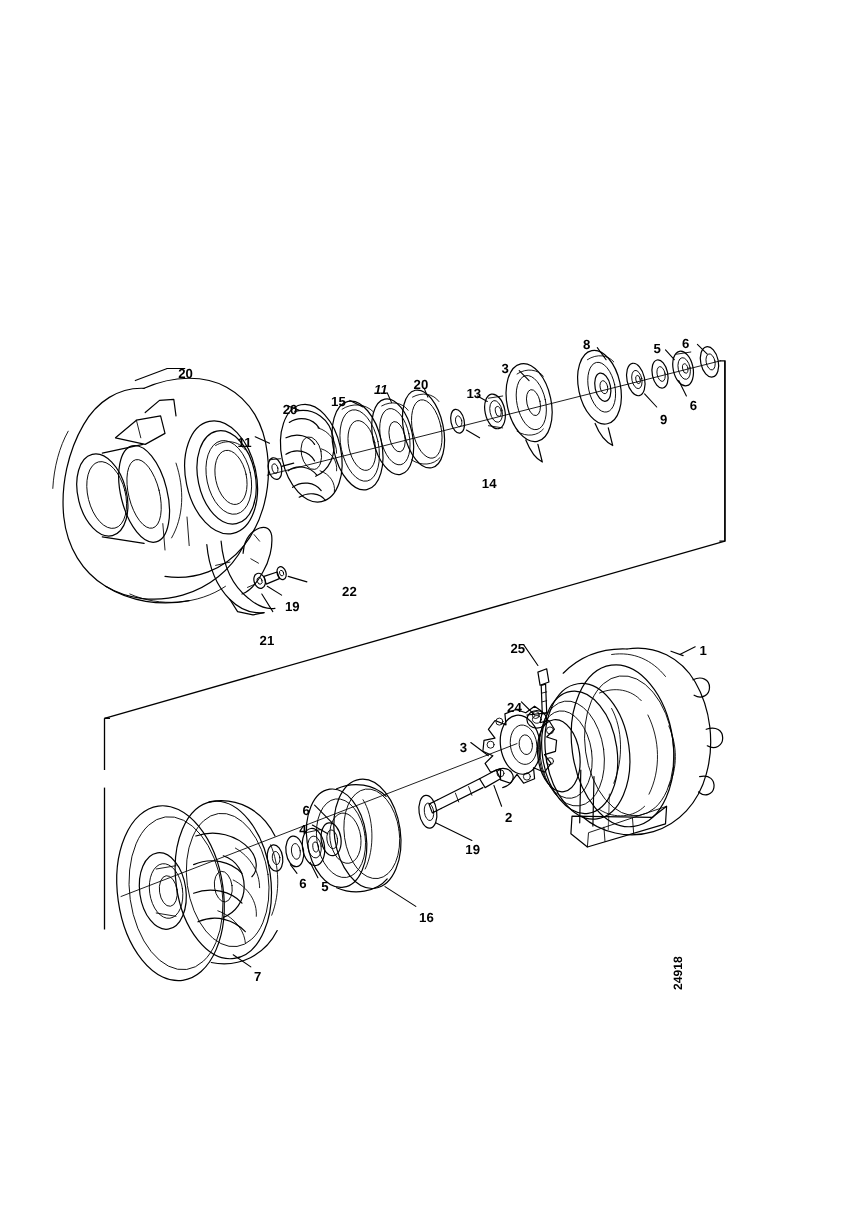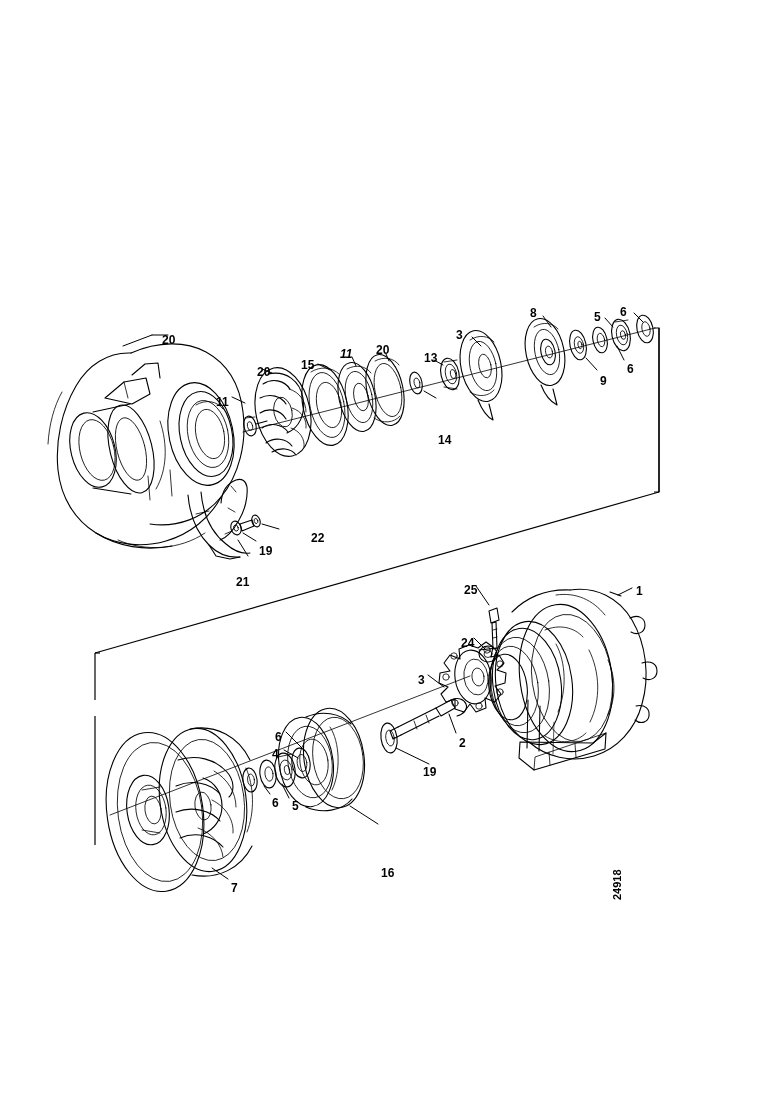--- a/index.html
+++ b/index.html
@@ -389,21 +389,21 @@
 
   <div id="callout-layer">
       <div class="callout" style="left: 636px; top: 585px;">1</div>
       <div class="callout" style="left: 459px; top: 737px;">2</div>
       <div class="callout" style="left: 418px; top: 674px;">3</div>
       <div class="callout" style="left: 272px; top: 748px;">4</div>
       <div class="callout" style="left: 292px; top: 800px;">5</div>
       <div class="callout" style="left: 275px; top: 731px;">6</div>
       <div class="callout" style="left: 272px; top: 797px;">6</div>
       <div class="callout" style="left: 231px; top: 882px;">7</div>
-      <div class="callout" style="left: 381px; top: 828px; margin-top: 39px;">16</div>
+      <div class="callout" style="left: 381px; top: 828px;">16</div>
       <div class="callout" style="left: 423px; top: 766px;">19</div>
       <div class="callout" style="left: 461px; top: 637px;">24</div>
       <div class="callout" style="left: 464px; top: 584px;">25</div>
       <div class="callout" style="left: 594px; top: 311px;">5</div>
       <div class="callout" style="left: 620px; top: 306px;">6</div>
       <div class="callout" style="left: 627px; top: 363px;">6</div>
       <div class="callout" style="left: 530px; top: 307px;">8</div>
       <div class="callout" style="left: 600px; top: 375px;">9</div>
       <div class="callout" style="left: 456px; top: 329px;">3</div>
       <div class="callout" style="left: 340px; top: 348px; font-style: italic;">11</div>

